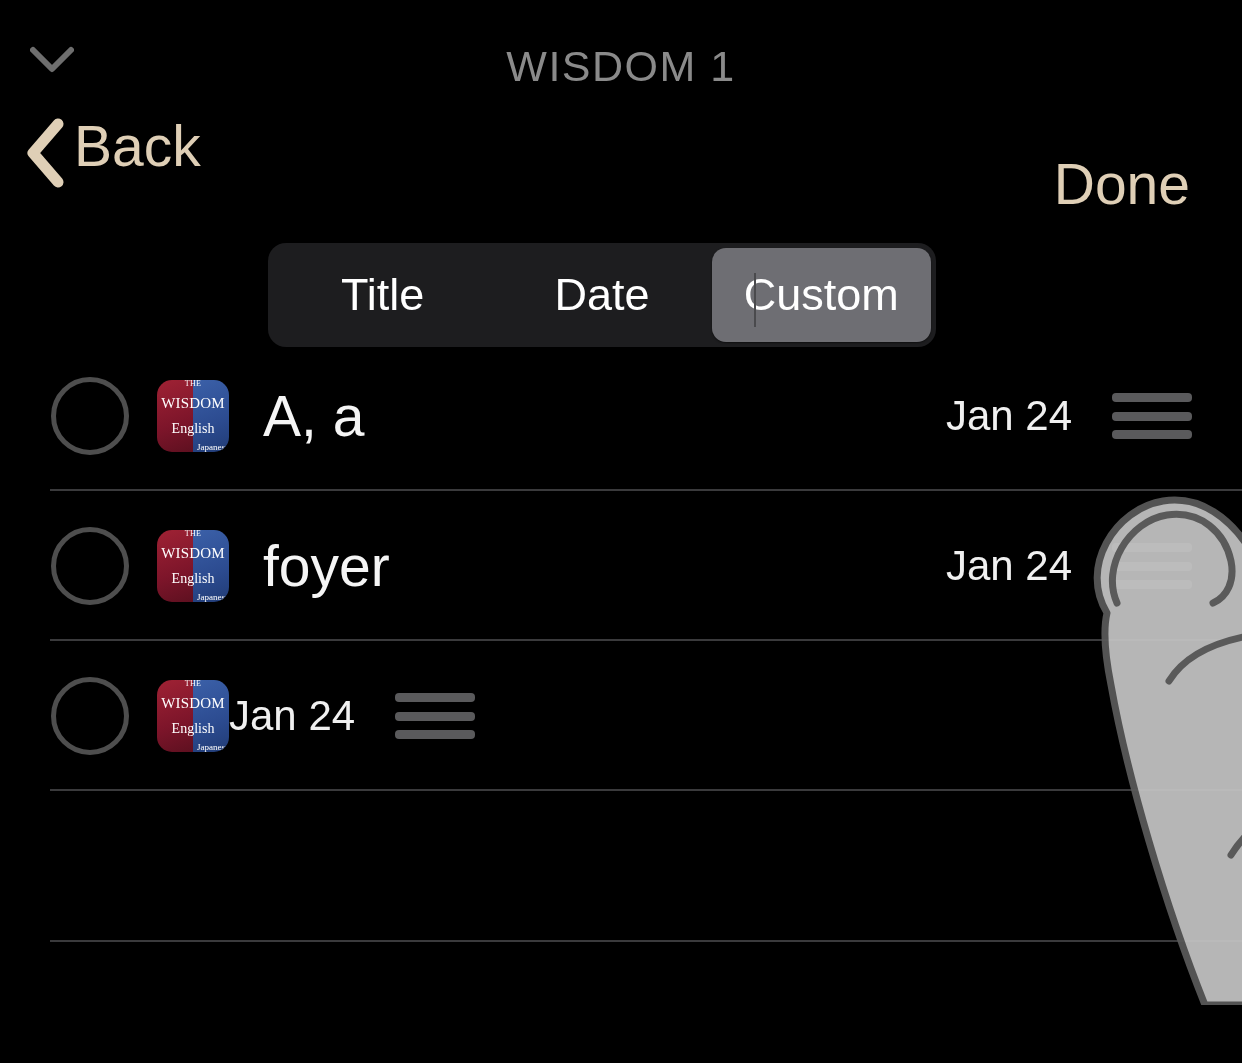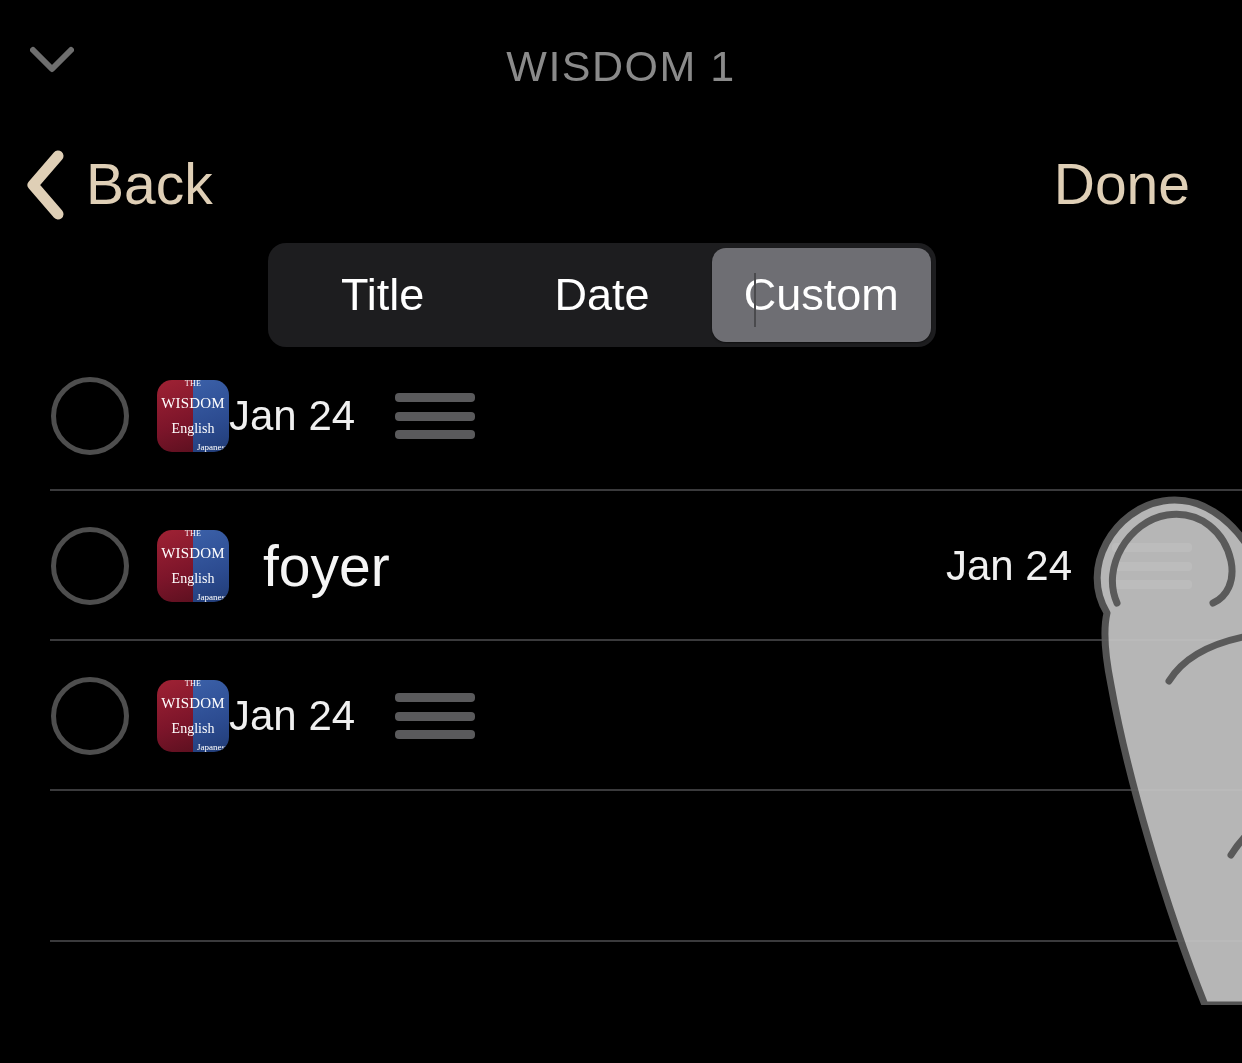--- a/index.html
+++ b/index.html
@@ -32,21 +32,21 @@
     letter-spacing:1.5px;
     font-weight:400;
   }
 
   
   #navbar {
     position:absolute; left:0; top:118px; width:1242px; height:133px;
   }
   #back-button {
     position:absolute; left:24px; top:0; height:133px;
-    display:flex; align-items:center; gap:18px;
+    display:flex; gap:6px;
     cursor:pointer;
   }
   #back-chevron { width:44px; height:70px; }
   #back-label {
     font-size:57px; color:#dfcfb6; font-weight:400; line-height:1;
   }
   #done-button {
     position:absolute; right:52px; top:0; height:133px;
     display:flex; align-items:center;
     cursor:pointer;
@@ -232,20 +232,21 @@
       <div class="bookicon">
         <div class="half-l"></div>
         <div class="half-r"></div>
         <div class="txt">
           <div class="t-the">THE</div>
           <div class="t-wisdom">WISDOM</div>
           <div class="t-en">English</div>
           <div class="t-jp">Japanese</div>
         </div>
       </div>
+      <div class="row-title">A, a</div>
       <div class="row-date">Jan 24</div>
       <div class="drag-handle">
         <span></span>
           <span></span>
           <span></span>
       </div>
       <div class="row-divider"></div>
     </div>
 
     <div class="row">

